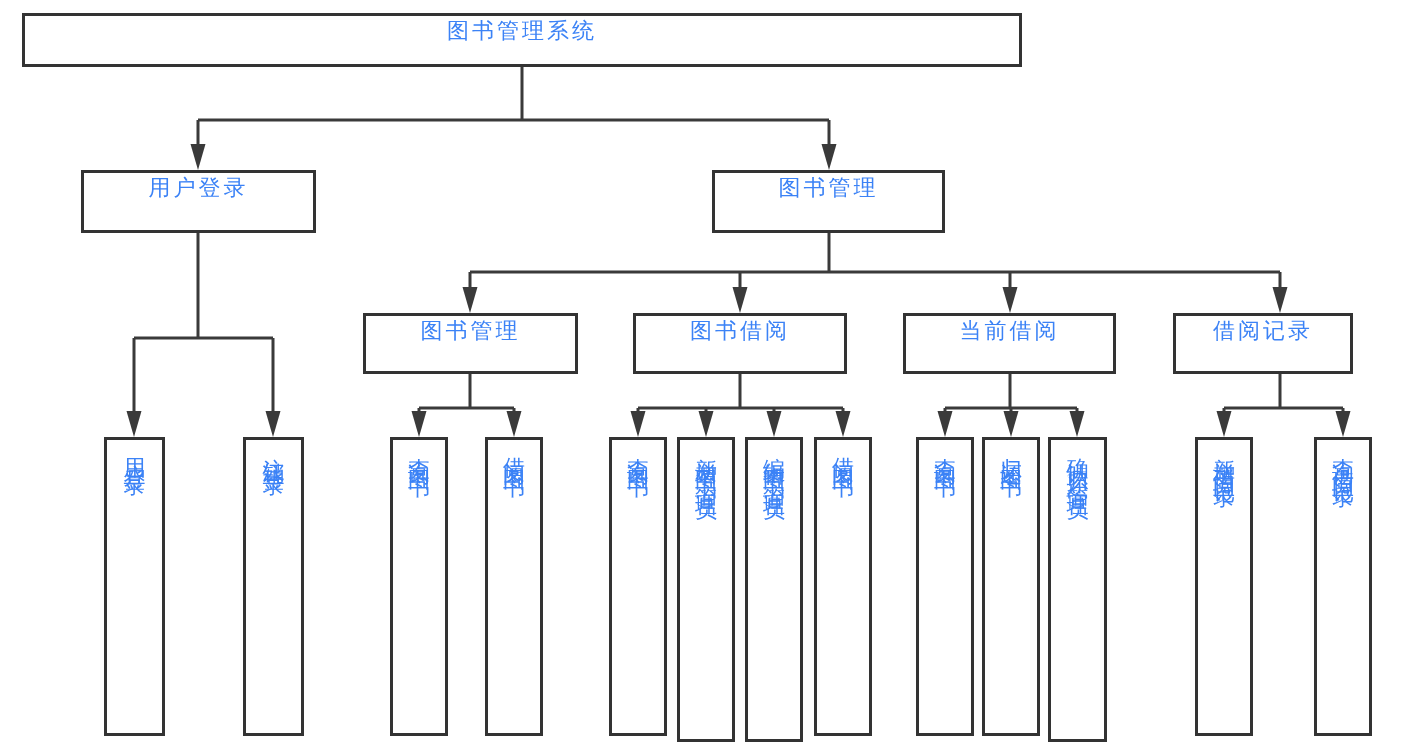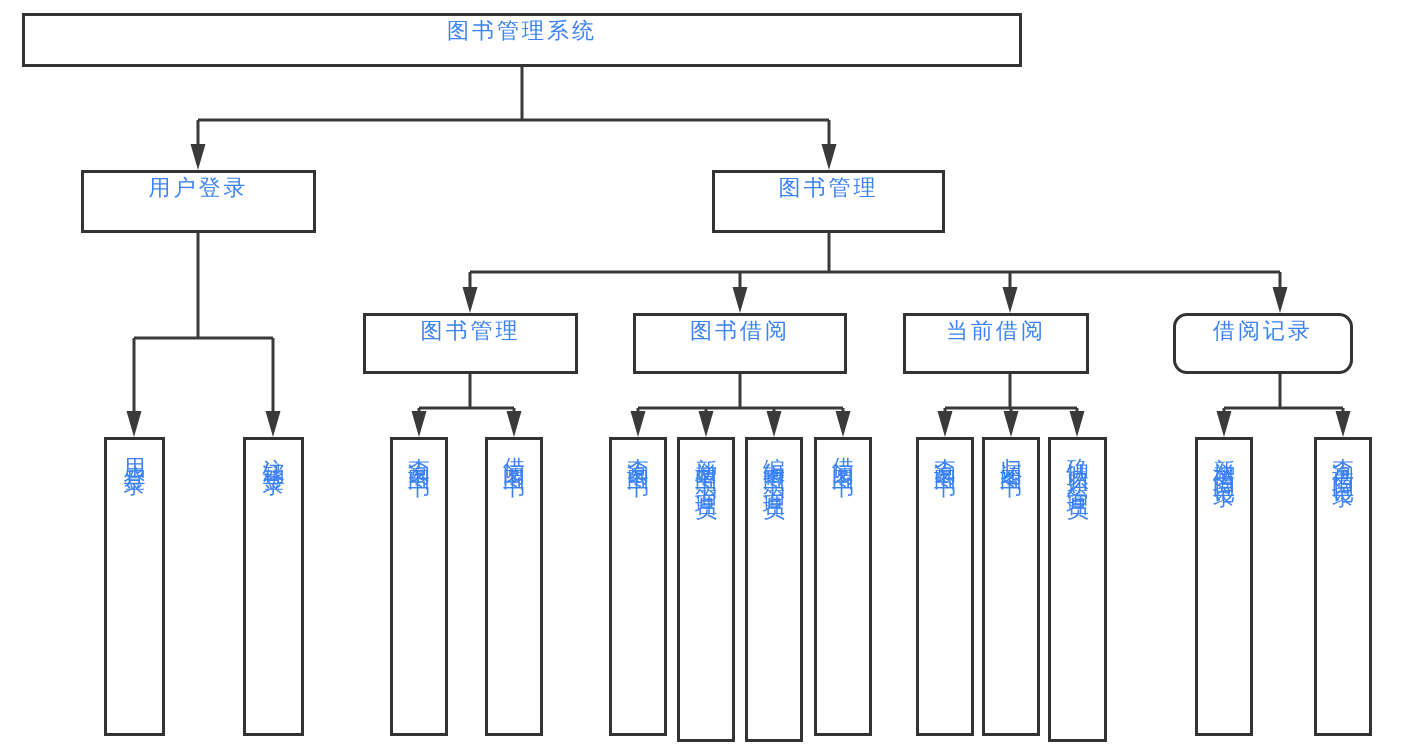--- a/index.html
+++ b/index.html
@@ -112,24 +112,24 @@
   <div class="node h-box" style="left:712px; top:170px; width:233px; height:63px;">
     <span>图书管理</span>
   </div>
 
   <div class="node h-box" style="left:363px; top:313px; width:215px; height:61px;">
     <span>图书管理</span>
   </div>
   <div class="node h-box" style="left:633px; top:313px; width:214px; height:61px;">
     <span>图书借阅</span>
   </div>
-  <div class="node h-box" style="left:903px; top:313px; width:186px; height:61px;">
+  <div class="node h-box" style="left:903px; top:313px; width:213px; height:61px;">
     <span>当前借阅</span>
   </div>
-  <div class="node h-box" style="left:1173px; top:313px; width:180px; height:61px;border-radius:14px;">
+  <div class="node h-box" style="left:1173px; top:313px; width:180px; height:61px;">
     <span>借阅记录</span>
   </div>
 
   <div class="node v-box" style="left:104px; top:437px; width:61px; height:299px;">
     <span>用户登录</span>
   </div>
   <div class="node v-box" style="left:243px; top:437px; width:61px; height:299px;">
     <span>注销登录</span>
   </div>
 

